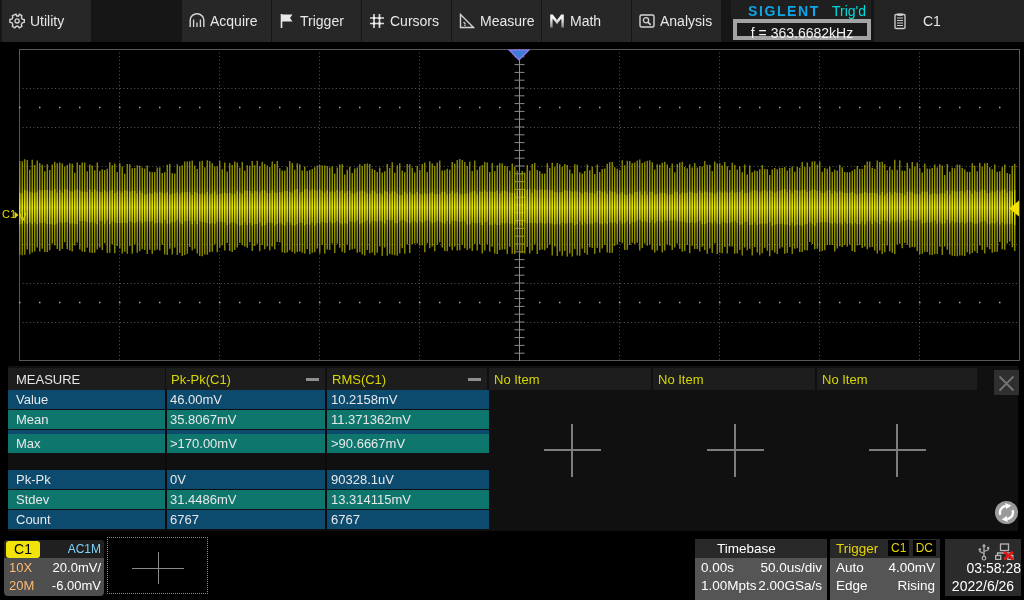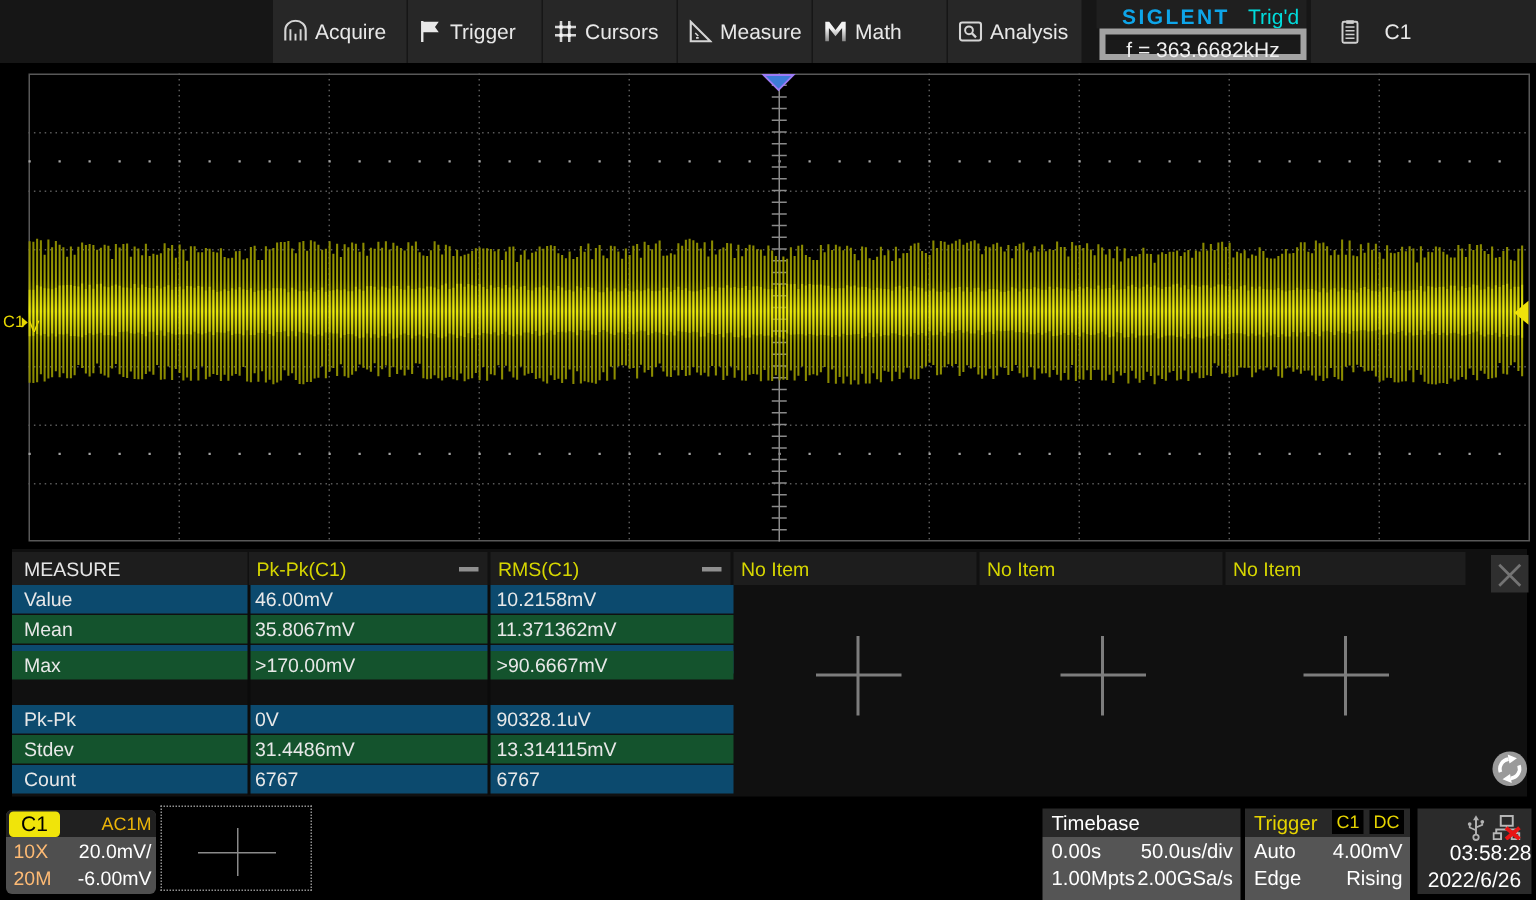--- a/index.html
+++ b/index.html
@@ -16,34 +16,34 @@
 #gridsvg{position:absolute;left:0;top:0}
 
 #mtable{position:absolute;left:8px;top:366px;width:1010px;height:165px;background:#101010}
 .hc{position:absolute;top:2px;height:22px;background:#1d1d1d;display:flex;align-items:center}
 .hc .wt{color:#e6e6e6;font-size:13px;margin-left:8px}
 .hc .yt{color:#d6d600;font-size:13px;margin-left:5px}
 .minus{position:absolute;right:6px;top:10px;width:13px;height:3px;background:#8f8f8f}
 #xbtn{position:absolute;left:986px;top:4px;width:25px;height:25px;background:#2f2f2f;color:#7d7d7d;font-size:15px;text-align:center;line-height:25px}
 .trow{position:absolute;left:0;top:0;width:481px;height:19px;color:#e8e8e8;font-size:13px}
 .trow.odd{background:#0c4a6e}
-.trow.even{background:#14532d}
+.trow.even{background:#0f766e}
 .trow .c1{position:absolute;left:8px;top:2px}
 .trow .c2{position:absolute;left:162px;top:2px}
 .trow .c3{position:absolute;left:323px;top:2px}
 .bigplus{position:absolute;width:57px;height:53px}
 .bigplus::before{content:"";position:absolute;left:0;top:25px;width:57px;height:2px;background:#7d7d7d}
 .bigplus::after{content:"";position:absolute;left:27px;top:0;width:2px;height:53px;background:#7d7d7d}
 #refresh{position:absolute;left:986px;top:134px}
 
 .bb{position:absolute;font-size:14px;color:#fff}
 #chbox{left:4px;top:540px;width:100px;height:56px;background:#4f4f4f;border-radius:4px}
 #chtitle{position:absolute;left:0;top:0;width:100px;height:18px;background:#202020;border-radius:4px 4px 0 0}
 #c1chip{position:absolute;left:2px;top:1px;width:34px;height:17px;background:#f0e40a;border-radius:3px;color:#000;text-align:center;line-height:17px;font-size:14px}
-#ac1m{position:absolute;right:3px;top:2px;color:#eab308;font-size:12px}
+#ac1m{position:absolute;right:3px;top:2px;color:#7dd3fc;font-size:12px}
 .chrow{position:absolute;left:5px;width:92px;display:flex;justify-content:space-between;font-size:13px}
 .chrow .y{color:#fdba74}
 #plusbox{position:absolute;left:107px;top:537px;width:101px;height:57px;border:1px dotted #909090}
 #plusbox::before{content:"";position:absolute;left:24px;top:30px;width:52px;height:1px;background:#8a8a8a}
 #plusbox::after{content:"";position:absolute;left:50px;top:14px;width:1px;height:32px;background:#8a8a8a}
 .infobox{position:absolute;top:539px;height:57px}
 .ib-title{position:absolute;left:0;top:0;width:100%;height:19px;background:#282828;line-height:19px;font-size:13.5px}
 .ib-body{position:absolute;left:0;top:19px;width:100%;height:44px;background:#555555}
 .ib-row{position:absolute;left:6px;right:5px;display:flex;justify-content:space-between;font-size:13.5px}
 #tbbox{left:695px;width:132px}
@@ -97,20 +97,27 @@
 <path d="M22.25 161.2V255.3M24.75 159.2V254.8M34.75 164.9V251.5M37.25 160.6V247.5M44.75 171.2V252.1M59.75 162.6V251.0M69.75 163.2V250.4M72.25 163.8V251.6M74.75 172.7V245.6M79.75 165.0V249.5M82.25 162.6V251.4M84.75 162.4V252.0M87.25 171.2V247.7M92.25 165.6V252.9M94.75 170.2V252.8M97.25 162.5V249.4M99.75 170.7V247.6M107.25 168.8V253.1M109.75 162.2V252.8M114.75 163.4V253.3M117.25 171.9V246.0M124.75 173.8V251.7M127.25 164.1V253.8M132.25 168.2V253.7M134.75 168.1V244.2M137.25 165.3V252.8M139.75 165.8V251.2M144.75 168.4V250.0M149.75 171.4V249.8M157.25 167.5V249.4M159.75 167.4V250.5M162.25 173.0V244.7M164.75 172.2V254.4M174.75 173.4V247.5M177.25 164.2V255.0M179.75 166.2V253.1M184.75 161.6V255.0M192.25 160.6V250.5M194.75 165.7V248.8M197.25 168.9V253.4M199.75 161.5V256.0M202.25 160.7V256.2M204.75 167.2V254.6M207.25 160.2V254.7M214.75 166.5V244.4M217.25 165.9V252.2M219.75 160.8V247.6M224.75 162.5V250.6M227.25 171.4V242.9M229.75 162.9V250.9M232.25 164.9V251.9M234.75 161.6V249.9M237.25 162.5V247.5M239.75 167.8V243.0M252.25 161.1V250.9M262.25 161.8V244.9M264.75 163.9V249.3M267.25 165.4V246.5M274.75 163.9V249.3M279.75 168.2V242.5M289.75 160.9V250.2M297.25 163.2V251.9M299.75 164.2V251.4M304.75 166.5V253.5M312.25 169.1V252.8M314.75 167.3V252.2M317.25 165.5V248.6M319.75 165.0V253.5M324.75 165.5V253.8M329.75 167.5V250.1M332.25 166.2V243.5M334.75 173.4V253.0M344.75 174.6V253.1M349.75 166.8V250.3M352.25 173.0V249.2M354.75 168.5V248.7M357.25 167.6V252.7M362.25 165.9V254.4M364.75 164.0V255.6M372.25 168.8V252.5M374.75 170.0V255.3M377.25 172.1V252.8M379.75 167.7V246.4M382.25 172.6V256.0M389.75 167.9V254.1M392.25 162.3V254.8M394.75 172.8V255.2M397.25 165.3V255.8M402.25 170.4V248.2M409.75 164.2V253.0M412.25 167.7V244.1M414.75 172.5V243.5M417.25 165.7V243.6M422.25 163.9V245.3M424.75 162.6V252.3M437.25 162.4V244.7M442.25 170.5V247.6M444.75 170.3V251.0M447.25 168.8V251.3M454.75 163.8V246.6M462.25 160.1V244.7M467.25 165.7V250.1M469.75 161.5V248.5M472.25 171.0V251.0M474.75 160.4V244.0M477.25 169.7V250.4M479.75 166.4V244.3M482.25 165.0V253.4M492.25 163.1V246.8M494.75 170.9V253.6M497.25 165.3V253.9M504.75 166.1V249.6M509.75 170.5V246.7M512.25 163.6V253.7M517.25 170.6V250.2M527.25 164.9V247.0M529.75 170.6V253.6M532.25 163.9V250.5M537.25 170.0V254.0M542.25 173.4V249.5M544.75 173.4V250.3M547.25 163.3V248.2M552.25 162.8V255.4M554.75 166.7V246.4M557.25 163.1V255.9M572.25 173.5V256.4M574.75 164.3V249.1M579.75 172.2V255.7M587.25 164.5V254.8M592.25 166.8V247.9M599.75 172.1V252.6M604.75 168.6V245.1M609.75 162.3V253.0M612.25 161.9V252.7M614.75 167.3V245.7M619.75 170.0V241.9M624.75 165.3V250.1M627.25 160.7V249.7M629.75 161.1V244.9M634.75 162.4V244.0M637.25 160.5V242.7M644.75 161.8V243.5M647.25 160.8V245.7M652.25 162.3V249.7M654.75 169.5V252.5M667.25 164.5V244.5M669.75 167.7V245.4M672.25 163.4V250.0M674.75 172.2V247.4M679.75 162.5V248.8M684.75 166.9V251.1M687.25 168.3V244.9M694.75 163.0V249.0M697.25 167.5V248.9M702.25 166.6V246.7M704.75 161.0V249.9M714.75 161.4V243.3M717.25 163.6V254.0M719.75 163.3V252.8M729.75 170.1V246.6M732.25 162.8V246.5M734.75 165.0V253.7M737.25 169.6V253.6M747.25 174.4V250.3M749.75 165.5V248.7M759.75 169.3V255.2M762.25 165.1V253.3M764.75 169.1V247.8M779.75 167.8V248.4M782.25 167.9V247.3M784.75 167.0V253.7M787.25 170.6V252.9M789.75 168.1V247.0M792.25 166.6V254.0M802.25 161.9V252.0M807.25 162.6V250.6M809.75 166.7V242.1M817.25 164.6V248.8M819.75 161.8V251.4M829.75 166.8V245.1M832.25 172.1V245.1M834.75 169.7V251.5M837.25 170.5V248.4M839.75 164.8V246.2M842.25 167.3V247.0M854.75 169.2V251.9M864.75 164.9V246.4M872.25 167.8V247.0M874.75 168.9V250.4M879.75 162.1V250.5M884.75 164.2V252.2M887.25 170.2V245.4M892.25 169.8V252.8M897.25 169.8V244.5M899.75 160.3V243.7M902.25 170.4V248.2M904.75 170.8V243.1M914.75 166.5V247.2M917.25 162.5V251.0M924.75 163.5V251.8M927.25 168.5V252.0M929.75 168.8V254.8M942.25 165.6V254.9M944.75 175.0V246.6M947.25 164.1V249.8M949.75 171.7V254.5M952.25 167.8V255.8M954.75 168.2V256.1M957.25 164.4V256.3M962.25 167.9V255.4M967.25 171.7V252.3M969.75 171.7V254.3M974.75 165.7V251.3M982.25 166.6V250.0M984.75 163.3V253.5M987.25 162.9V247.2M992.25 169.3V252.7M994.75 164.4V252.1M999.75 171.3V242.0M1004.75 164.6V249.7M1009.75 173.9V241.5M1012.25 165.8V247.3" stroke="url(#sg)" stroke-width="1.38" opacity="0.97" fill="none"></path>
 <path d="M19.75 160.9V255.1M27.25 160.1V249.5M29.75 169.8V254.3M32.25 159.7V252.4M39.75 163.1V251.5M42.25 164.8V248.8M47.25 164.3V252.1M49.75 169.9V250.2M52.25 164.5V243.4M54.75 161.7V245.3M57.25 163.3V249.0M62.25 163.4V248.9M64.75 166.5V242.3M67.25 165.1V249.2M77.25 162.6V242.6M89.75 164.4V252.6M102.25 169.2V249.9M104.75 169.9V243.3M112.25 165.3V244.3M119.75 163.0V248.6M122.25 166.4V253.6M129.75 164.2V246.0M142.25 167.8V249.3M147.25 165.5V254.0M152.25 172.2V253.9M154.75 171.9V250.5M167.25 164.7V254.9M169.75 163.8V248.8M172.25 173.3V254.5M182.25 165.3V256.1M187.25 161.4V253.7M189.75 161.3V246.9M209.75 161.0V252.3M212.25 163.2V251.8M222.25 169.2V245.3M242.25 161.9V245.2M244.75 170.5V246.4M247.25 165.2V247.8M249.75 165.8V242.2M254.75 165.2V246.1M257.25 160.8V243.7M259.75 166.3V251.3M269.75 167.0V250.4M272.25 161.5V246.5M277.25 161.0V242.1M282.25 170.4V252.2M284.75 170.6V252.9M287.25 166.9V252.5M292.25 163.1V252.1M294.75 169.7V253.6M302.25 170.6V252.8M307.25 170.9V249.0M309.75 169.9V254.2M322.25 165.6V244.7M327.25 166.0V249.5M337.25 167.6V243.8M339.75 164.5V247.7M342.25 164.3V251.7M347.25 169.8V244.4M359.75 164.3V252.1M367.25 163.5V250.1M369.75 164.0V253.3M384.75 171.3V247.5M387.25 164.0V255.7M399.75 163.3V253.5M404.75 172.2V253.8M407.25 163.9V244.5M419.75 170.0V245.8M427.25 171.9V243.2M429.75 161.2V248.3M432.25 163.4V246.6M434.75 166.1V251.2M439.75 160.4V242.3M449.75 169.7V246.8M452.25 162.1V250.3M457.25 159.9V250.6M459.75 159.1V250.2M464.75 161.9V248.3M484.75 162.0V250.5M487.25 162.4V244.1M489.75 172.0V251.8M499.75 163.2V249.9M502.25 163.6V249.4M507.25 166.3V254.1M514.75 167.0V254.0M519.75 173.3V253.5M522.25 171.0V253.2M524.75 172.5V253.4M534.75 163.1V244.4M539.75 171.3V250.2M549.75 168.1V244.6M559.75 164.3V251.4M562.25 166.8V255.7M564.75 163.9V251.0M567.25 165.1V256.4M569.75 169.4V253.5M577.25 164.8V255.6M582.25 173.4V248.8M584.75 171.1V252.9M589.75 170.2V247.2M594.75 174.0V254.1M597.25 164.5V247.9M602.25 168.9V248.4M607.25 163.8V252.5M617.25 168.7V244.2M622.25 160.3V243.3M632.25 163.2V242.8M639.75 159.5V250.6M642.25 163.1V248.0M649.75 160.2V244.6M657.25 164.2V250.4M659.75 164.8V245.9M662.25 162.8V252.6M664.75 161.8V250.4M677.25 164.0V243.4M682.25 161.7V251.7M689.75 164.2V253.2M692.25 167.6V245.7M699.75 166.2V251.5M707.25 164.7V253.7M709.75 164.7V248.6M712.25 171.0V253.1M722.25 165.4V253.2M724.75 162.1V246.9M727.25 166.3V253.4M739.75 166.2V249.9M742.25 172.2V255.4M744.75 164.4V247.5M752.25 172.2V255.6M754.75 170.6V247.1M757.25 171.0V252.4M767.25 169.3V250.7M769.75 175.1V256.2M772.25 169.6V250.3M774.75 168.1V252.6M777.25 169.3V253.9M794.75 171.8V248.8M797.25 167.0V248.3M799.75 167.7V252.1M804.75 167.0V250.2M812.25 161.6V243.9M814.75 161.2V249.2M822.25 171.7V251.1M824.75 167.9V250.2M827.25 168.8V245.0M844.75 171.9V245.0M847.25 172.3V246.5M849.75 172.3V244.8M852.25 170.7V250.9M857.25 166.0V245.6M859.75 169.0V245.0M862.25 168.7V247.9M867.25 161.5V249.2M869.75 161.5V247.2M877.25 160.4V253.6M882.25 161.7V254.0M889.75 166.7V251.3M894.75 159.7V253.9M907.25 162.8V244.7M909.75 168.5V247.7M912.25 161.9V247.1M919.75 168.3V254.5M922.25 172.5V253.7M932.25 168.0V255.0M934.75 164.5V254.3M937.25 167.5V254.1M939.75 164.2V246.8M959.75 164.8V255.5M964.75 169.6V256.0M972.25 163.3V253.1M977.25 171.3V253.0M979.75 162.7V245.6M989.75 167.3V249.2M997.25 171.8V251.7M1002.25 167.3V249.2M1007.25 173.1V243.5M1014.75 163.7V250.9" stroke="url(#sg)" stroke-width="1.38" opacity="0.97" fill="none"></path>
 <path d="M19.75 193.1V224.2M22.25 193.2V223.8M24.75 190.1V222.6M27.25 191.0V223.7M29.75 192.1V222.7M32.25 192.4V224.3M34.75 192.8V222.3M37.25 191.8V224.3M39.75 190.3V222.9M42.25 190.2V223.0M44.75 190.0V222.5M47.25 190.0V224.0M49.75 190.6V224.0M52.25 191.0V224.3M54.75 189.0V224.8M57.25 192.7V223.4M59.75 189.9V222.1M62.25 192.5V223.2M64.75 189.5V222.5M67.25 189.2V221.9M69.75 191.0V223.5M72.25 191.5V223.4M74.75 190.5V223.7M77.25 189.6V224.1M79.75 190.5V221.3M82.25 191.7V221.1M84.75 191.7V221.0M87.25 192.1V222.1M89.75 189.4V222.5M92.25 191.9V221.7M94.75 189.6V222.6M97.25 191.3V224.2M99.75 192.0V221.1M102.25 192.2V221.2M104.75 190.5V223.4M107.25 192.3V220.4M109.75 191.1V223.9M112.25 190.1V221.5M114.75 193.1V222.5M117.25 191.4V223.1M119.75 191.0V222.9M122.25 192.8V223.0M124.75 190.6V222.7M127.25 190.8V223.0M129.75 191.8V221.2M132.25 190.7V222.3M134.75 191.1V223.0M137.25 193.6V222.1M139.75 191.1V221.2M142.25 193.1V223.3M144.75 194.7V221.5M147.25 194.1V221.6M149.75 192.9V221.9M152.25 194.0V220.9M154.75 192.1V223.3M157.25 193.0V222.5M159.75 191.5V222.5M162.25 192.9V223.5M164.75 193.4V220.2M167.25 192.2V223.4M169.75 194.6V223.4M172.25 193.7V221.9M174.75 193.5V222.0M177.25 192.5V220.2M179.75 193.9V222.6M182.25 192.2V223.9M184.75 192.2V221.3M187.25 192.1V221.3M189.75 192.5V220.8M192.25 194.9V224.1M194.75 191.9V220.8M197.25 193.0V224.1M199.75 194.1V221.1M202.25 193.8V221.9M204.75 194.3V222.2M207.25 192.1V223.0M209.75 194.5V224.1M212.25 193.3V223.0M214.75 191.6V223.8M217.25 194.5V221.7M219.75 194.0V221.6M222.25 193.5V222.3M224.75 192.8V222.4M227.25 193.5V225.1M229.75 192.9V223.3M232.25 194.2V222.6M234.75 194.1V222.8M237.25 191.2V224.2M239.75 192.8V225.5M242.25 193.8V225.0M244.75 190.8V222.4M247.25 190.7V225.1M249.75 191.1V222.9M252.25 193.2V225.2M254.75 191.0V223.9M257.25 191.6V224.1M259.75 192.4V222.4M262.25 190.5V225.8M264.75 190.7V225.1M267.25 192.7V223.1M269.75 193.1V222.4M272.25 190.5V223.3M274.75 192.6V225.6M277.25 192.9V223.9M279.75 191.9V223.0M282.25 192.4V224.2M284.75 191.0V225.5M287.25 191.0V222.2M289.75 191.7V222.7M292.25 192.8V225.0M294.75 190.1V225.5M297.25 189.0V224.3M299.75 192.6V222.4M302.25 191.9V223.0M304.75 189.2V225.3M307.25 189.2V223.9M309.75 191.1V224.7M312.25 189.3V222.2M314.75 190.1V225.4M317.25 190.8V223.1M319.75 189.5V223.5M322.25 191.3V222.0M324.75 192.7V222.4M327.25 190.2V222.9M329.75 191.9V221.5M332.25 191.3V223.6M334.75 192.3V222.7M337.25 190.0V221.2M339.75 191.6V223.2M342.25 190.3V224.2M344.75 192.9V222.9M347.25 191.1V223.7M349.75 190.7V221.6M352.25 193.3V221.6M354.75 193.6V222.6M357.25 191.6V220.6M359.75 191.5V223.8M362.25 190.4V223.1M364.75 191.6V221.9M367.25 193.4V220.4M369.75 193.6V223.2M372.25 190.7V221.3M374.75 191.6V221.2M377.25 193.7V221.7M379.75 193.1V220.8M382.25 194.4V221.5M384.75 190.9V223.5M387.25 191.9V220.0M389.75 193.6V220.5M392.25 191.3V220.3M394.75 191.8V223.0M397.25 193.6V223.3M399.75 194.9V221.4M402.25 194.9V220.0M404.75 191.7V221.1M407.25 194.1V222.5M409.75 192.3V223.3M412.25 194.3V221.6M414.75 194.2V221.5M417.25 192.1V222.7M419.75 194.0V221.1M422.25 194.4V222.8M424.75 193.1V221.2M427.25 194.2V220.3M429.75 193.5V220.9M432.25 192.3V223.3M434.75 194.0V222.2M437.25 194.1V221.1M439.75 193.8V221.7M442.25 191.9V222.7M444.75 191.8V223.5M447.25 194.5V221.1M449.75 193.4V223.7M452.25 191.2V220.9M454.75 193.3V221.1M457.25 192.2V221.4M459.75 193.9V221.9M462.25 194.3V221.2M464.75 194.1V221.5M467.25 193.2V224.5M469.75 192.7V224.3M472.25 191.5V221.8M474.75 191.0V222.7M477.25 194.0V223.3M479.75 191.6V222.7M482.25 191.9V224.9M484.75 190.2V222.2M487.25 191.9V221.7M489.75 191.3V224.7M492.25 192.1V224.8M494.75 192.0V223.6M497.25 190.7V225.1M499.75 193.3V225.0M502.25 191.0V223.0M504.75 190.8V223.6M507.25 191.4V222.8M509.75 192.5V223.8M512.25 192.8V223.7M514.75 192.7V224.8M517.25 191.1V223.5M519.75 189.2V224.9M522.25 191.1V225.8M524.75 189.4V222.4M527.25 189.5V223.2M529.75 189.3V223.0M532.25 192.7V222.9M534.75 189.4V222.8M537.25 190.4V223.6M539.75 189.4V222.6M542.25 189.8V223.2M544.75 189.9V223.8M547.25 189.7V223.1M549.75 190.3V223.3M552.25 190.5V223.7M554.75 192.0V224.6M557.25 192.5V223.4M559.75 192.2V224.4M562.25 192.1V222.5M564.75 190.1V223.4M567.25 191.0V223.2M569.75 190.4V222.8M572.25 191.7V222.7M574.75 191.2V225.3M577.25 191.4V224.1M579.75 192.3V221.8M582.25 193.4V224.7M584.75 191.8V222.3M587.25 192.3V224.2M589.75 192.7V223.4M592.25 192.8V223.7M594.75 193.8V222.2M597.25 191.1V222.3M599.75 190.5V223.4M602.25 192.3V224.1M604.75 191.4V223.0M607.25 193.9V224.3M609.75 190.8V222.0M612.25 191.7V223.1M614.75 192.2V222.0M617.25 194.3V223.8M619.75 193.8V220.9M622.25 192.3V223.5M624.75 194.4V223.2M627.25 194.7V221.2M629.75 193.6V223.9M632.25 194.8V221.7M634.75 192.3V222.2M637.25 191.9V220.7M639.75 191.3V220.0M642.25 194.4V221.9M644.75 191.5V221.0M647.25 194.7V222.3M649.75 192.2V222.3M652.25 191.8V220.2M654.75 194.2V223.3M657.25 194.3V221.6M659.75 192.7V221.1M662.25 192.7V222.6M664.75 193.0V220.3M667.25 194.5V220.9M669.75 194.6V220.7M672.25 193.9V220.5M674.75 191.5V220.2M677.25 192.3V221.5M679.75 194.3V221.3M682.25 192.4V221.8M684.75 192.7V221.5M687.25 192.7V222.8M689.75 191.5V222.9M692.25 192.4V221.8M694.75 193.1V223.1M697.25 193.1V221.9M699.75 191.1V220.9M702.25 192.7V224.0M704.75 191.5V223.9M707.25 192.3V223.1M709.75 192.3V222.0M712.25 192.8V223.4M714.75 193.9V221.6M717.25 192.5V223.3M719.75 191.2V224.3M722.25 192.4V221.6M724.75 191.4V222.6M727.25 192.4V223.3M729.75 192.6V223.1M732.25 190.4V222.1M734.75 192.8V221.1M737.25 192.3V223.0M739.75 192.0V224.8M742.25 189.9V224.3M744.75 193.2V221.5M747.25 192.8V222.0M749.75 192.6V225.0M752.25 190.8V224.6M754.75 189.9V222.4M757.25 191.3V225.1M759.75 192.4V223.7M762.25 191.1V223.7M764.75 189.7V223.7M767.25 191.4V223.5M769.75 190.4V222.1M772.25 191.6V225.7M774.75 192.7V224.8M777.25 191.4V223.9M779.75 191.1V223.7M782.25 189.7V223.7M784.75 189.1V224.6M787.25 191.7V224.4M789.75 190.1V225.6M792.25 192.8V222.9M794.75 189.9V225.7M797.25 190.3V224.5M799.75 191.2V225.1M802.25 190.1V225.7M804.75 190.1V224.3M807.25 191.9V223.8M809.75 191.0V222.3M812.25 189.7V223.8M814.75 189.7V225.8M817.25 190.9V222.8M819.75 190.8V222.5M822.25 193.0V222.0M824.75 192.8V222.1M827.25 190.8V222.2M829.75 190.1V222.8M832.25 193.7V224.2M834.75 191.1V222.3M837.25 192.5V223.8M839.75 191.0V223.0M842.25 192.6V224.5M844.75 193.0V221.7M847.25 193.0V223.7M849.75 193.1V222.9M852.25 192.1V224.6M854.75 193.5V222.8M857.25 194.4V224.3M859.75 193.6V224.3M862.25 193.3V221.3M864.75 191.9V224.4M867.25 193.0V221.6M869.75 193.1V221.1M872.25 192.7V224.1M874.75 192.7V221.3M877.25 193.6V222.7M879.75 194.9V224.2M882.25 192.1V221.0M884.75 195.0V220.5M887.25 193.0V221.3M889.75 192.2V223.3M892.25 194.4V220.9M894.75 191.9V221.9M897.25 192.9V221.6M899.75 193.1V222.5M902.25 193.5V220.6M904.75 195.0V220.9M907.25 192.0V220.1M909.75 191.4V220.1M912.25 192.6V221.0M914.75 193.9V220.8M917.25 194.2V220.4M919.75 194.3V219.9M922.25 191.7V223.2M924.75 191.4V223.0M927.25 191.8V221.6M929.75 194.6V222.5M932.25 193.8V221.4M934.75 193.5V220.5M937.25 194.2V223.6M939.75 193.8V221.7M942.25 193.2V223.7M944.75 193.4V223.3M947.25 190.7V220.0M949.75 194.3V223.2M952.25 190.8V220.9M954.75 191.2V222.8M957.25 191.8V222.0M959.75 191.3V223.3M962.25 191.1V221.8M964.75 192.6V223.5M967.25 190.3V222.2M969.75 190.5V221.8M972.25 193.6V222.5M974.75 190.8V223.7M977.25 192.0V223.5M979.75 191.5V222.6M982.25 189.7V221.6M984.75 190.2V221.0M987.25 193.1V223.2M989.75 192.8V224.3M992.25 191.2V223.0M994.75 192.5V223.4M997.25 190.2V221.8M999.75 191.4V224.5M1002.25 190.0V222.6M1004.75 189.2V224.5M1007.25 192.7V223.4M1009.75 191.2V223.9M1012.25 191.2V223.5M1014.75 189.9V225.2" stroke="#f0ee10" stroke-width="1.38" opacity="0.5" fill="none"></path>
 <polygon points="509,50 529,50 519,60" fill="#3d7bd8" stroke="#9d7bf5" stroke-width="1.2"></polygon>
 <polygon points="1019,200.5 1019,216.5 1009.5,208.5" fill="#f0e20a"></polygon>
 <text x="2" y="218" fill="#e8d800" font-size="11" font-family="Liberation Sans, sans-serif">C1</text>
 <polygon points="14.5,211.5 14.5,218.5 18.5,215" fill="#e8d800"></polygon>
 <text x="19" y="221" fill="#e8d800" font-size="11" font-family="Liberation Sans, sans-serif">V</text>
 </svg>
   <div id="topbar">
+    <div class="mi" style="left:2px">
+        <svg width="16" height="16" viewBox="0 0 16 16" style="margin:0 5px 0 7px">
+          <path d="M7 1.2 L7.9 3.1 a4.2 4.2 0 0 1 1.6 0 L10.4 1.2 12.8 2.6 12.4 4.7 a4.2 4.2 0 0 1 0.8 1.4 L15.3 6.5 15.3 9.3 13.2 9.9 a4.2 4.2 0 0 1 -0.8 1.4 L12.8 13.4 10.4 14.8 8.9 13.2 a4.2 4.2 0 0 1 -1.6 0 L5.8 14.8 3.4 13.4 3.8 11.3 a4.2 4.2 0 0 1 -0.8 -1.4 L0.9 9.3 0.9 6.5 3 5.9 a4.2 4.2 0 0 1 0.8 -1.4 L3.4 2.6Z" fill="none" stroke="#d5d5d5" stroke-width="1.4"></path>
+          <circle cx="8.1" cy="7.9" r="2.1" fill="none" stroke="#d5d5d5" stroke-width="1.3"></circle>
+        </svg>
+        <span>Utility</span>
+      </div>
       <div class="mi" style="left:182px">
         <svg width="16" height="16" viewBox="0 0 16 16" style="margin:0 5px 0 7px">
           <path d="M1.2 14 V7 A6.8 6.2 0 0 1 14.8 7 V14" fill="none" stroke="#d5d5d5" stroke-width="1.4"></path>
           <path d="M4.6 14 V6.5 M8 14 V9.5 M11.4 14 V6.5" stroke="#d5d5d5" stroke-width="1.3" fill="none"></path>
         </svg>
         <span>Acquire</span>
       </div>
       <div class="mi" style="left:272px">
         <svg width="16" height="16" viewBox="0 0 16 16" style="margin:0 5px 0 7px">
           <path d="M2.5 1 V15" stroke="#e8e8e8" stroke-width="1.6"></path>
@@ -255,21 +262,21 @@
         <span class="y">10X</span>
         <span>20.0mV/</span>
       </div>
     <div class="chrow" style="top:38px">
         <span class="y">20M</span>
         <span>-6.00mV</span>
       </div>
   </div>
   <div id="plusbox"></div>
   <div class="bb infobox" id="tbbox">
-    <div class="ib-title"><span style="margin-left:6px">Timebase</span></div>
+    <div class="ib-title"><span style="margin-left:22px">Timebase</span></div>
     <div class="ib-body">
       <div class="ib-row" style="top:2px">
           <span>0.00s</span>
           <span>50.0us/div</span>
         </div>
       <div class="ib-row" style="top:20px">
           <span>1.00Mpts</span>
           <span>2.00GSa/s</span>
         </div>
     </div>

